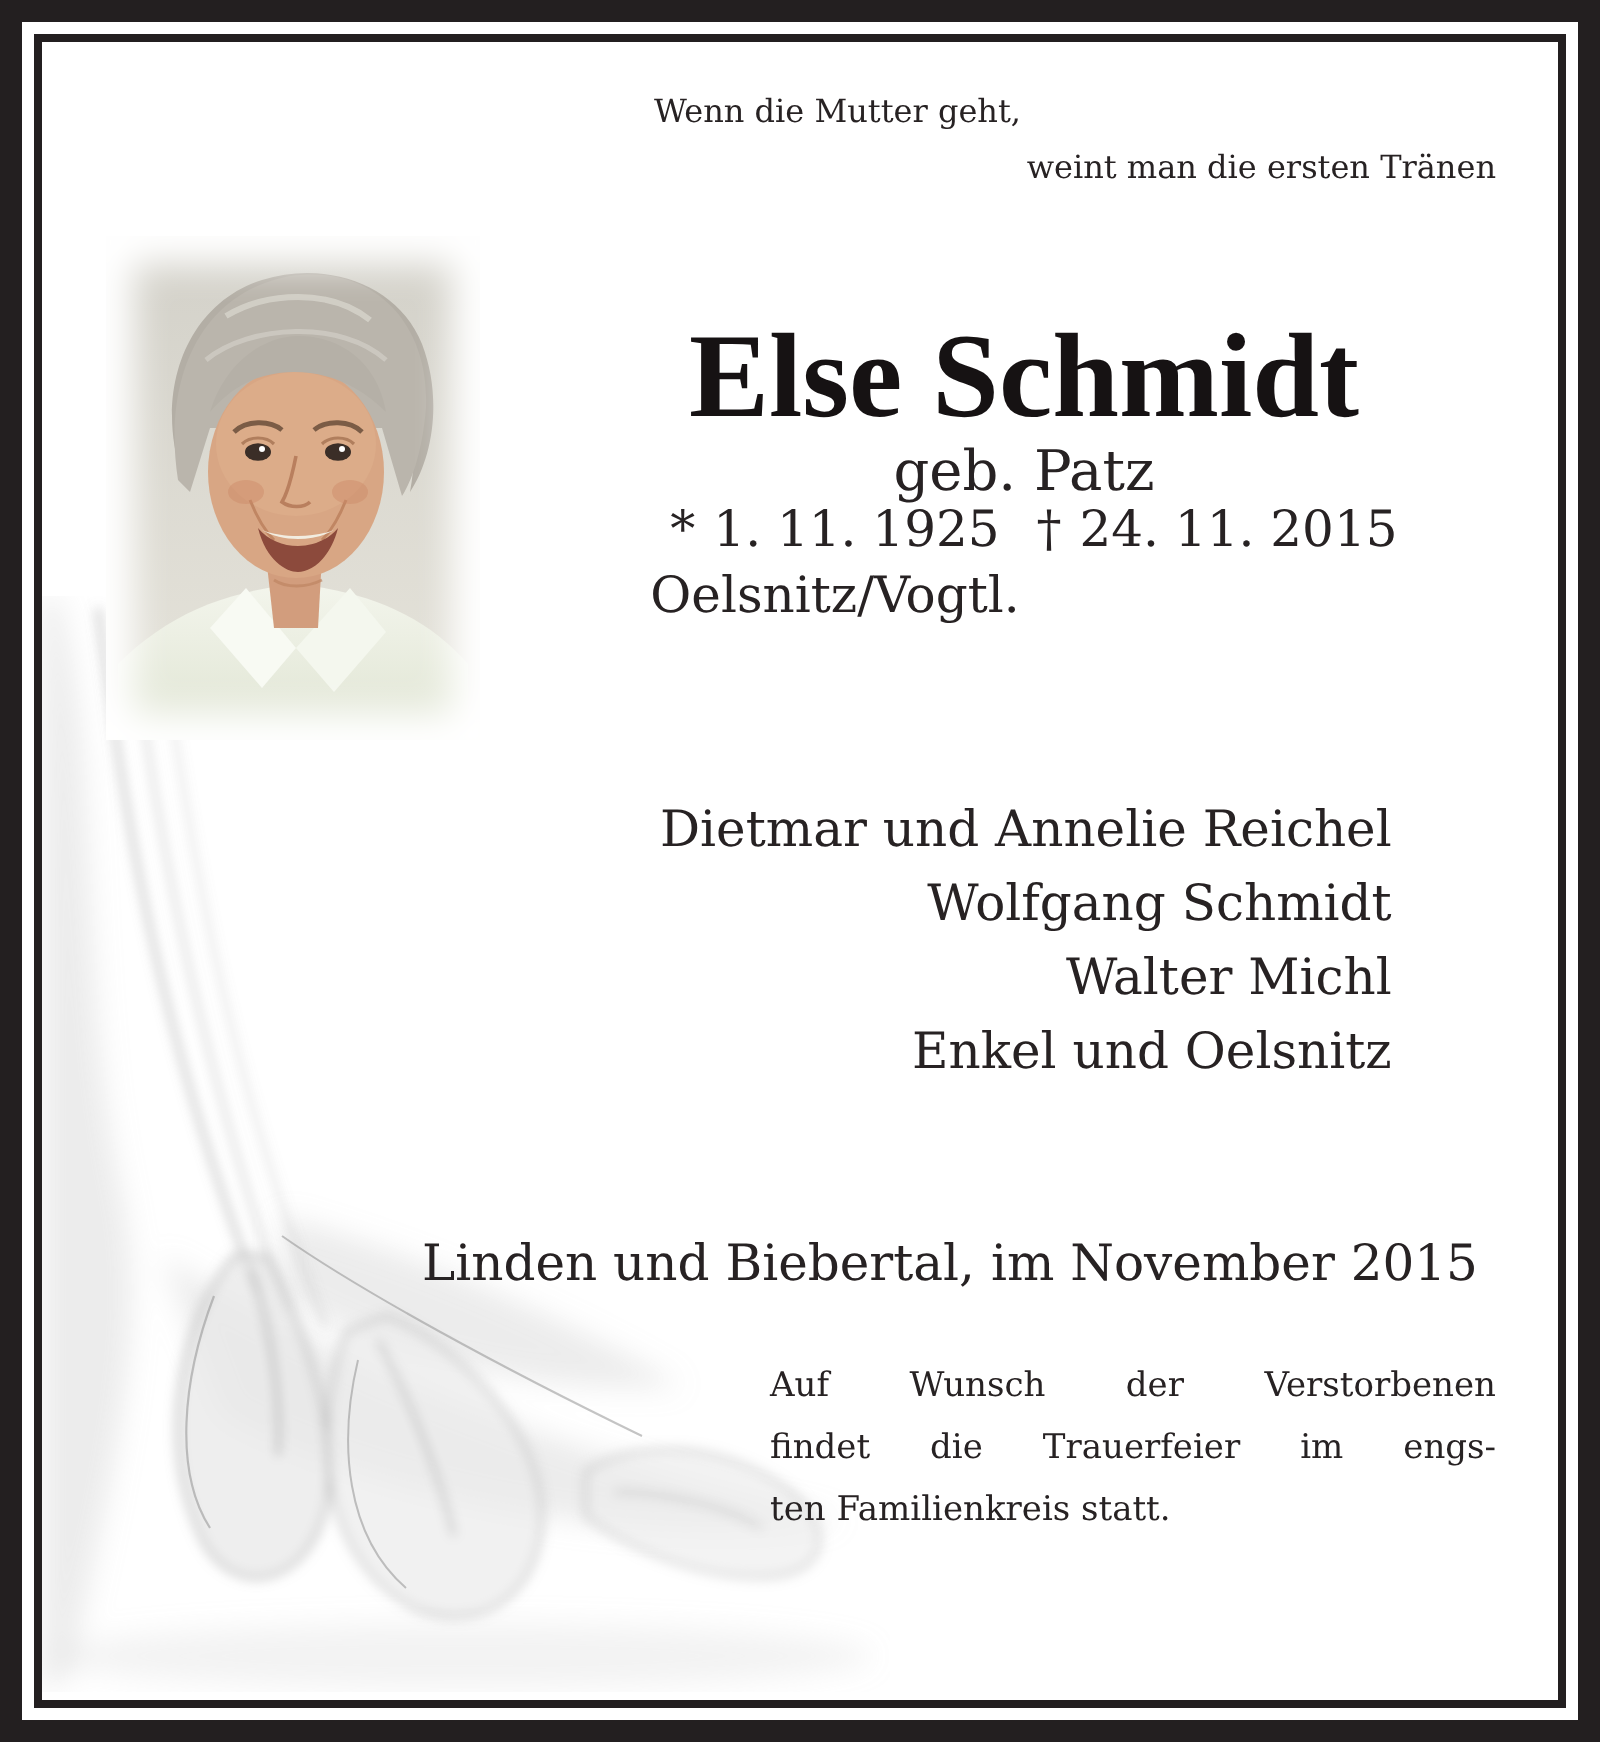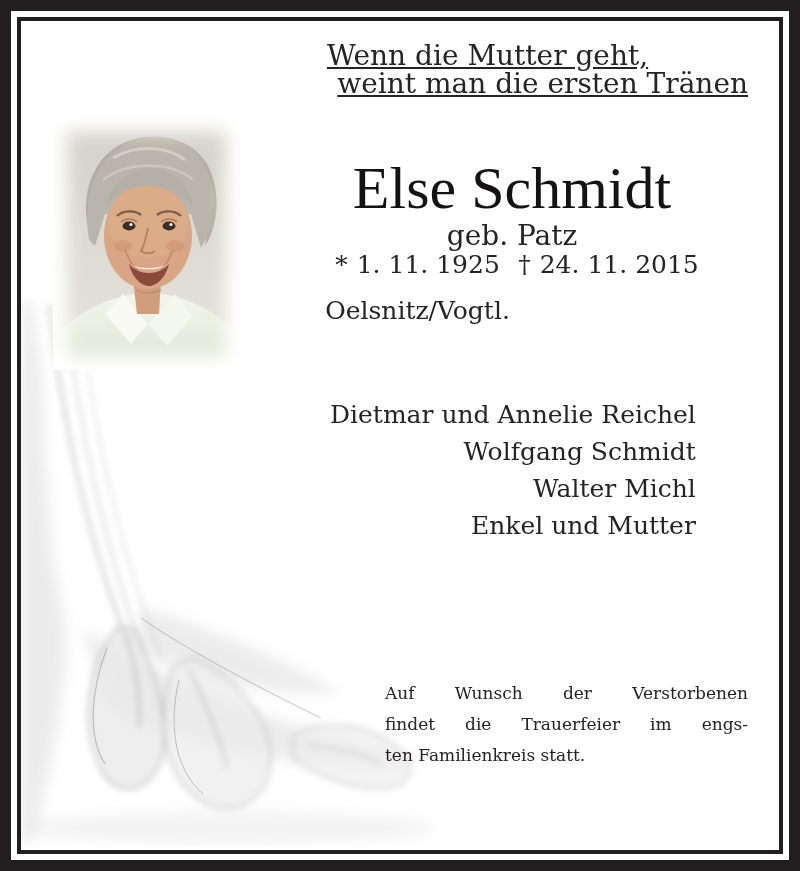--- a/index.html
+++ b/index.html
@@ -20,21 +20,21 @@
   }
   .frame-inner{
     position:absolute;inset:17px;
     border:4px solid #231f20;
     box-sizing:border-box;
     pointer-events:none;z-index:5;
   }
   
   .epigraph{
     position:absolute;left:327px;top:42px;width:421px;
-    font-size:28px;line-height:28px;z-index:2;text-decoration:underline;
+    font-size:16px;line-height:28px;z-index:2;
   }
   .epigraph .l1{text-align:left;}
   .epigraph .l2{text-align:right;}
   .epigraph .l3{text-align:right;}
   
   .photo{
     position:absolute;left:53px;top:118px;width:187px;height:252px;
     z-index:1;overflow:hidden;
   }
   .photo svg{display:block;width:100%;height:100%;}
@@ -43,28 +43,28 @@
     box-shadow:inset 0 0 18px 14px #ffffff;
     pointer-events:none;
   }
   
   .namebox{
     position:absolute;left:312px;top:156px;width:400px;
     text-align:center;z-index:2;
   }
   .deceased-name{
     font-family:"Liberation Serif","DejaVu Serif",serif;
-    font-weight:normal;font-size:60px;line-height:64px;
+    font-weight:bold;font-size:60px;line-height:64px;
     color:#161213;letter-spacing:0px;white-space:nowrap;
   }
   .maiden{font-size:28px;line-height:28px;margin-top:2px;}
   .vitals{
     position:absolute;left:322px;top:250px;width:382px;
     display:grid;grid-template-columns:1fr 1fr;
-    row-gap:16px;font-size:25px;line-height:30px;z-index:2;
+    row-gap:3px;font-size:25px;line-height:30px;z-index:2;
   }
   .vitals .cell{text-align:center;white-space:nowrap;}
   .vitals .sym{display:inline-block;margin-right:9px;}
   
   .tribute-heading{
     position:absolute;left:330px;top:353px;
     font-size:25px;white-space:nowrap;z-index:2;
   }
   .mourners{
     position:absolute;left:330px;top:396px;
@@ -211,23 +211,24 @@
       <span class="sym">†</span><span>24. 11. 2015</span>
     </div>
     <div class="cell">Oelsnitz/Vogtl.</div>
   </div>
 
 
   <div class="mourners">
     <div>Dietmar und Annelie Reichel</div>
     <div>Wolfgang Schmidt</div>
     <div>Walter Michl</div>
-    <div>Enkel und Mutter</div>
-  </div>
-
+    <div>Enkel und Oelsnitz</div>
+  </div>
+
+  <div class="dateline">Linden und Biebertal, im November 2015</div>
 
   <div class="closing">
     <div class="jline">Auf Wunsch der Verstorbenen</div>
     <div class="jline">findet die Trauerfeier im engs-</div>
     <div class="lline">ten Familienkreis statt.</div>
   </div>
 
   <div class="frame-outer"></div>
   <div class="frame-inner"></div>
 

